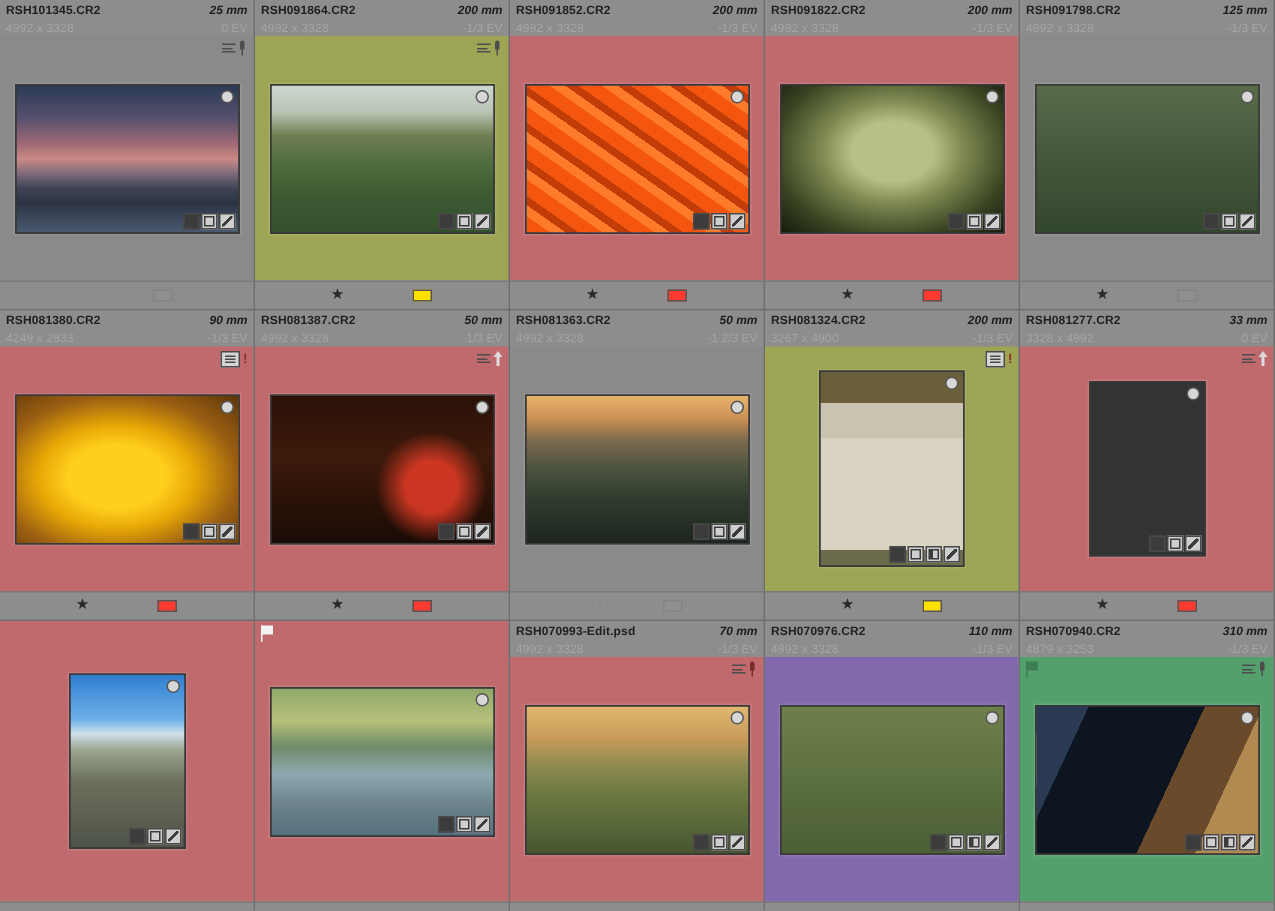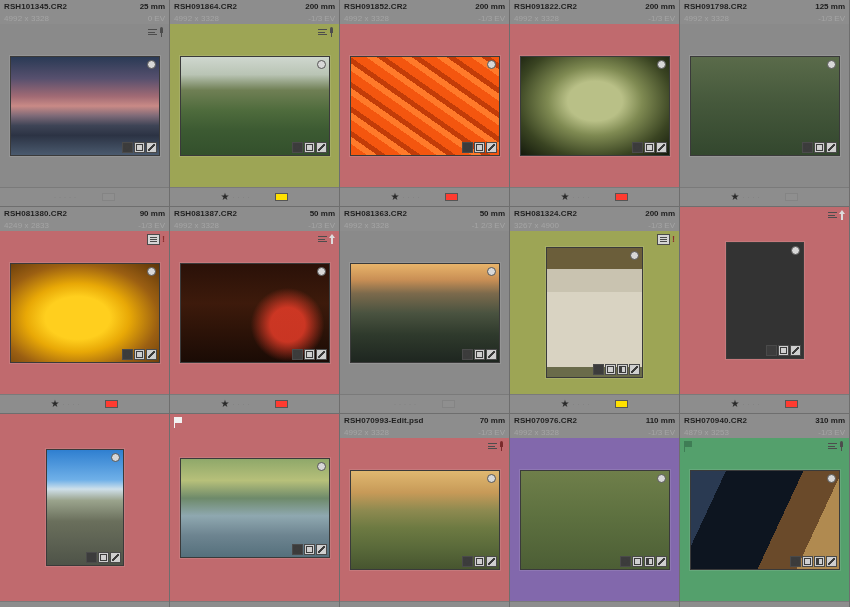--- a/index.html
+++ b/index.html
@@ -31,21 +31,21 @@
     box-sizing:border-box;
     padding:2px 4px 0 4px;
     position:relative;
   }
   .hrow{display:flex;justify-content:space-between;align-items:flex-end;line-height:10px;gap:47px;}
   .hname{
     font-size:8px;font-weight:bold;color:#1f1f1f;
     white-space:nowrap;overflow:hidden;text-overflow:clip;max-width:112px;
     letter-spacing:.1px;
   }
-  .hlens{font-size:8px;font-weight:bold;color:#1c1c1c;white-space:nowrap;}
+  .hlens{font-size:8px;font-weight:bold;color:#1c1c1c;white-space:nowrap;font-style:italic;}
   .hdim{font-size:8px;color:#a5a5a5;white-space:nowrap;letter-spacing:.1px;}
   .hev{font-size:8px;color:#a5a5a5;white-space:nowrap;}
   .hrow2{margin-top:2px;}
 
   
   .cbody{
     flex:1 1 auto;position:relative;
     display:flex;align-items:center;justify-content:center;
     background:#8a8a8a;
   }
@@ -518,20 +518,30 @@
           <span class="star">★</span>
           <span class="star off">·</span>
           <span class="star off">·</span>
           <span class="star off">·</span>
           <span class="star off">·</span>
         </div>
         <span class="chip" style="background: rgb(255, 225, 0);"></span>
       </div>
     </div>
     <div class="cell">
+      <div class="chead">
+        <div class="hrow">
+          <span class="hname">RSH081277.CR2</span>
+          <span class="hlens">33 mm</span>
+        </div>
+        <div class="hrow hrow2">
+          <span class="hdim">3328 x 4992</span>
+          <span class="hev">0 EV</span>
+        </div>
+      </div>
       <div class="cbody" style="background: rgb(192, 106, 110);">
         <div class="bodyicon">
           <span class="lines">
             <s></s>
             <s></s>
             <s></s>
           </span>
           <span class="uparrow"></span>
         </div>
         <div class="thumb port">

